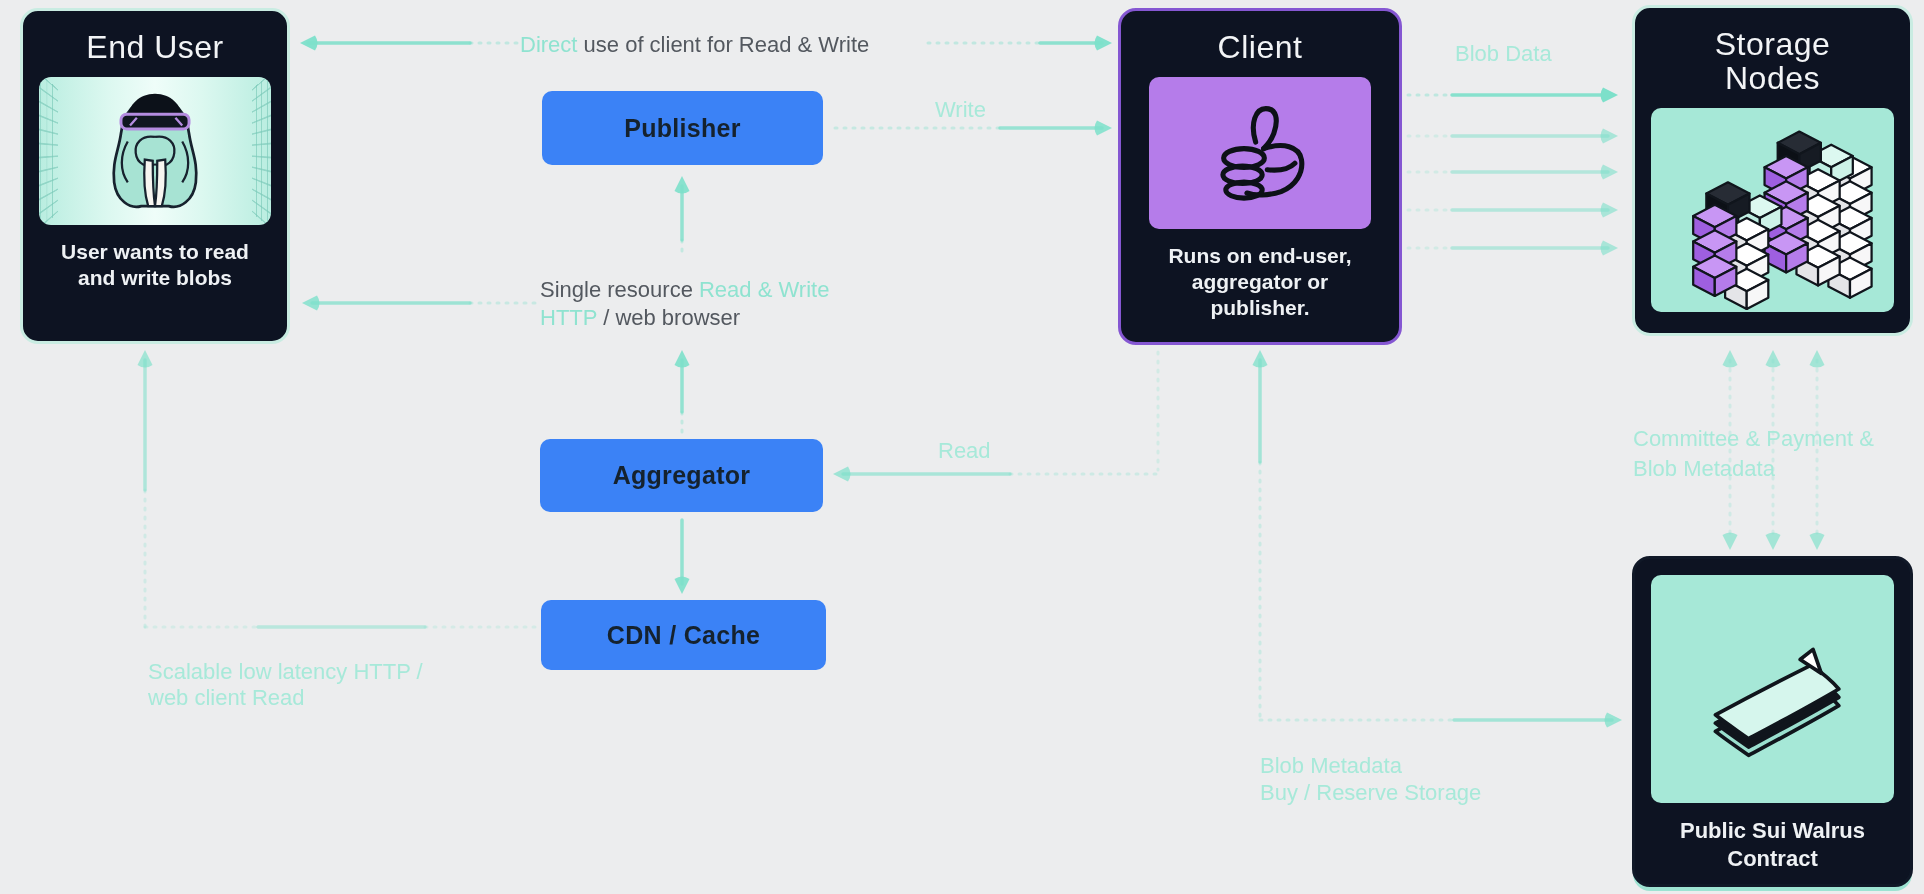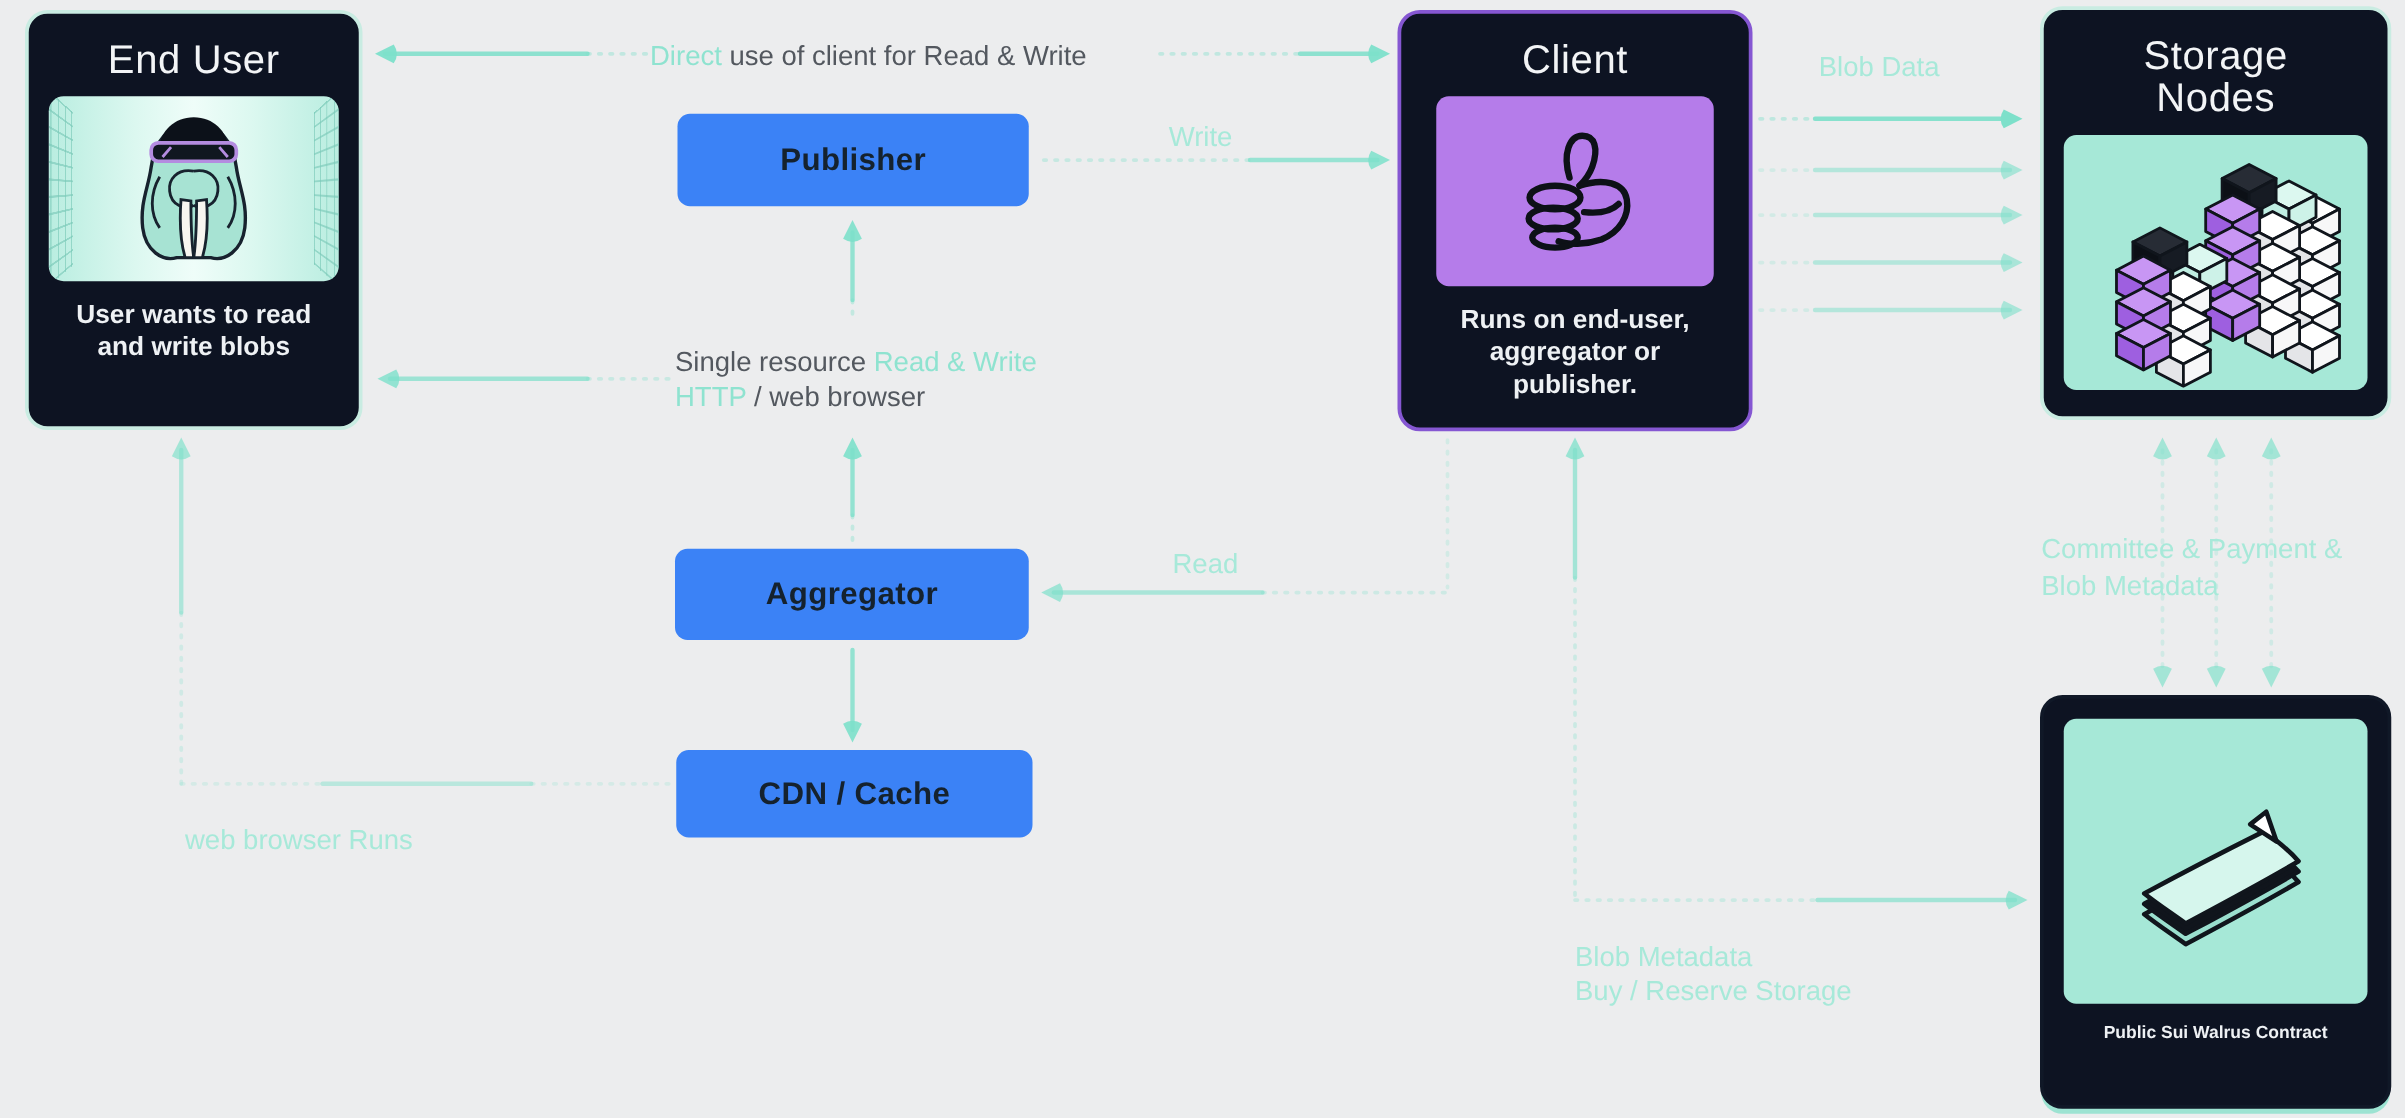--- a/index.html
+++ b/index.html
@@ -264,35 +264,36 @@
 
   <div class="card dark-border" style="left:1632px;top:556px;width:281px;height:331px;">
     <div class="img-panel mint-panel" style="height:228px;margin-top:2px;">
       <svg width="225" height="210" viewBox="0 0 240 228" stroke-linejoin="round">
         <path d="M58,160 C95,140 130,122 162,106 C176,116 186,125 192,132 C158,152 124,170 94,186 C80,176 68,168 58,160 Z" fill="#9adfce" stroke="#10151c" stroke-width="4"></path>
         <path d="M58,151 C95,131 130,113 162,97 C176,107 186,116 192,123 C158,143 124,161 94,177 C80,167 68,159 58,151 Z" fill="#10151c" stroke="#10151c" stroke-width="4"></path>
         <path d="M58,142 C95,122 130,104 162,88 C176,98 186,107 192,114 C158,134 124,152 94,168 C80,158 68,150 58,142 Z" fill="#d6f6ed" stroke="#10151c" stroke-width="4"></path>
         <path d="M150,82 L173,97 L164,71 Z" fill="#ffffff" stroke="#10151c" stroke-width="4"></path>
       </svg>
     </div>
-    <div class="card-caption" style="max-width:220px;font-size:14px;">Public Sui Walrus Contract</div>
+    <div class="card-caption" style="max-width:220px;font-size:22px;">Public Sui Walrus Contract</div>
   </div>
 
   <div class="edge-label center" style="left:520px;top:31px;width:420px;">
     <span class="hl">Direct</span><span class="gray"> use of client for Read &amp; Write</span>
   </div>
   <div class="edge-label soft" style="left:935px;top:96px;">Write</div>
   <div class="edge-label soft center" style="left:1455px;top:40px;width:150px;">Blob Data</div>
   <div class="edge-label" style="left:540px;top:276px;line-height:28px;">
     <div><span class="gray">Single resource </span><span class="hl">Read &amp; Write</span></div>
     <div><span class="hl">HTTP</span><span class="gray"> / web browser</span></div>
   </div>
   <div class="edge-label soft" style="left:938px;top:437px;">Read</div>
   <div class="edge-label soft" style="left:148px;top:659px;line-height:26px;">
-    <div>web browser Runs</div>
+    <div>Scalable low latency HTTP /</div>
+    <div>web client Read</div>
   </div>
   <div class="edge-label soft" style="left:1633px;top:424px;line-height:30px;">
     <div>Committee &amp; Payment &amp;</div>
     <div>Blob Metadata</div>
   </div>
   <div class="edge-label soft" style="left:1260px;top:752px;line-height:27px;">
     <div>Blob Metadata</div>
     <div>Buy / Reserve Storage</div>
   </div>
 </div>

